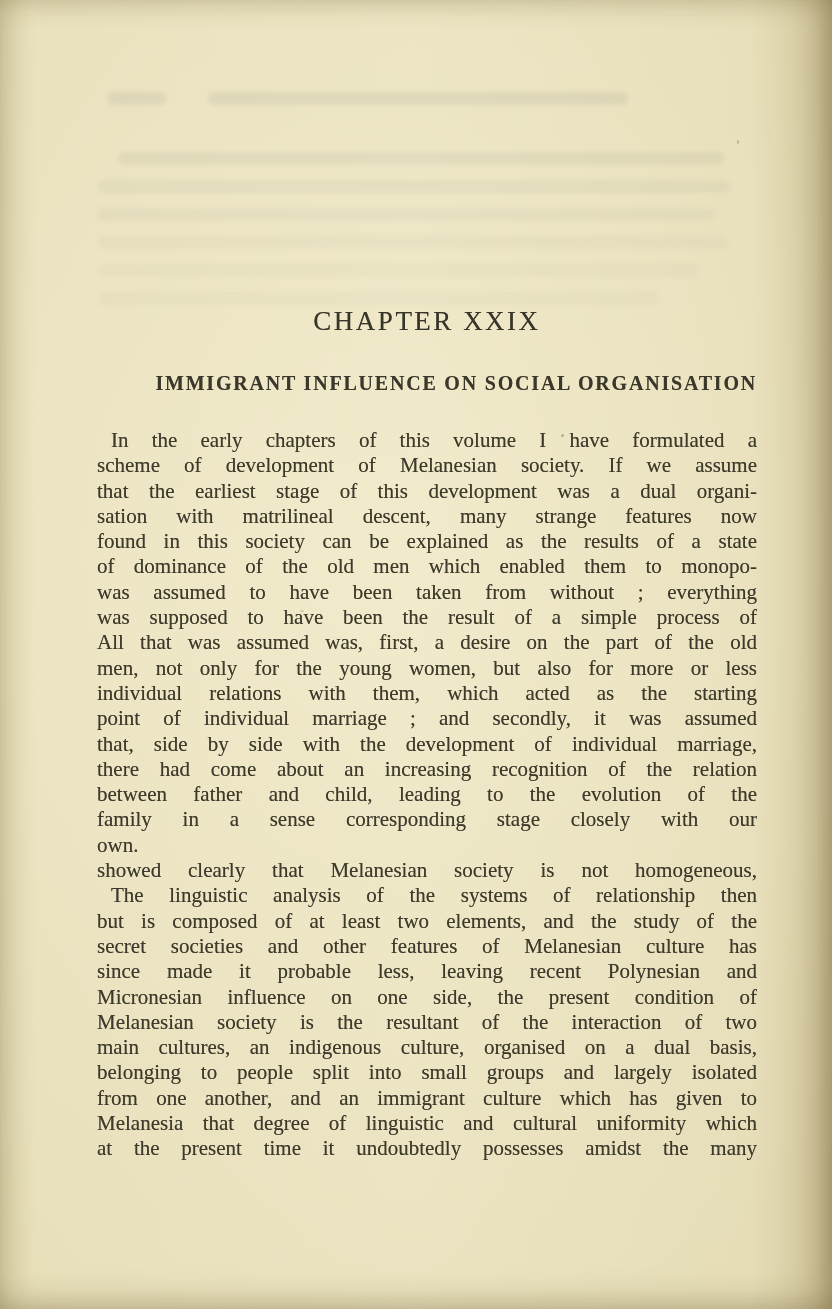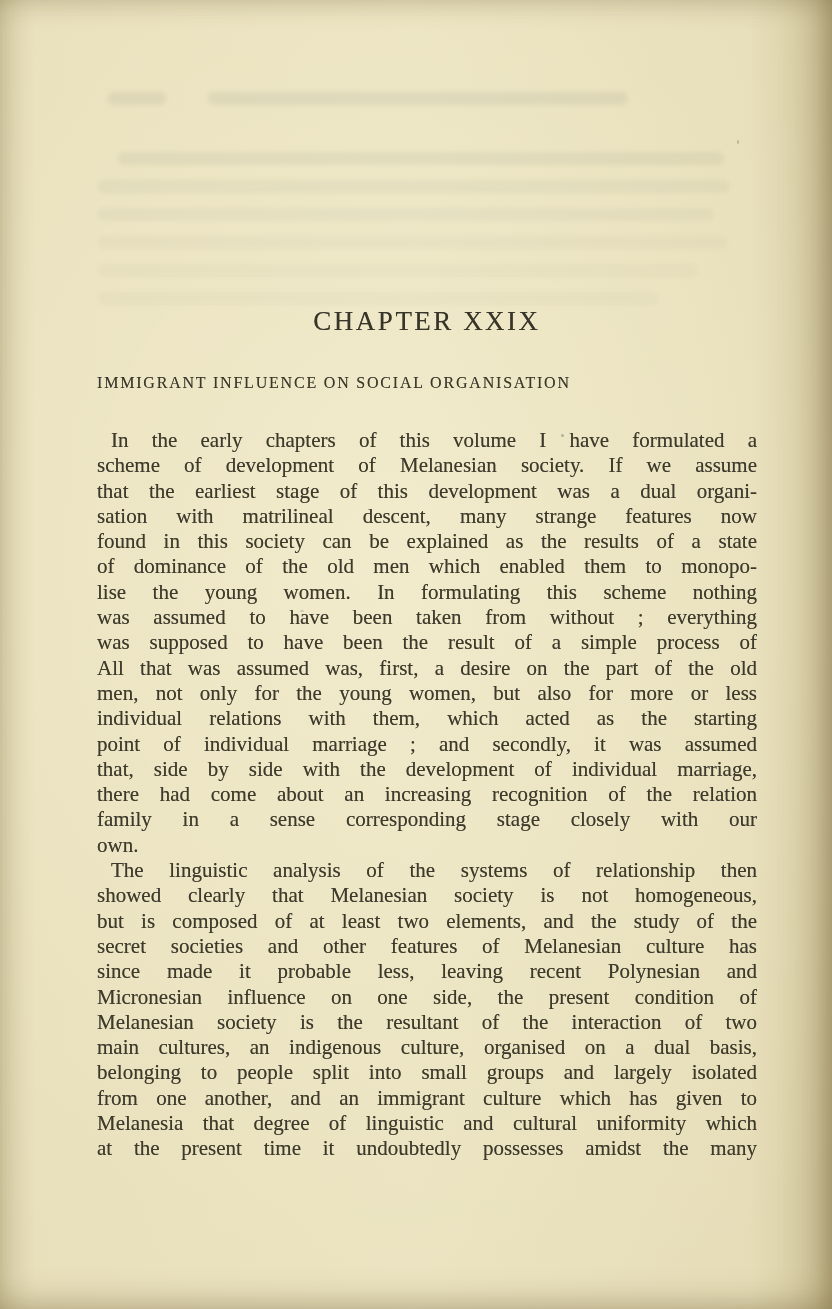--- a/index.html
+++ b/index.html
@@ -55,24 +55,24 @@
     font-size: 27px; line-height: 30px;
     font-weight: normal;
     letter-spacing: 2.5px;
     text-align: center;
     color: #37352a;
     text-shadow: 0 0 0.5px rgba(55, 52, 40, 0.55);
   }
 
   h2.subtitle {
     margin: 36px 0 0 0;
-    font-size: 16px; line-height: 22px;
-    font-weight: normal;
+    font-size: 20px; line-height: 22px;
+    font-weight: bold;
     letter-spacing: 1.8px;
-    text-align: left;
+    text-align: right;
     color: #3a382b;
     text-shadow: 0 0 0.4px rgba(55, 52, 40, 0.5);
   }
 
   .body-text {
     margin-top: 34px;
     font-size: 21px;
     line-height: 25.3px;
     text-shadow: 0 0 0.45px rgba(58, 54, 40, 0.55);
   }
@@ -106,35 +106,35 @@
     <h2 class="subtitle">IMMIGRANT INFLUENCE ON SOCIAL ORGANISATION</h2>
 
     <div class="body-text">
         <div class="para">
           <div class="line first">In the early chapters of this volume I have formulated a</div>
           <div class="line">scheme of development of Melanesian society.  If we assume</div>
           <div class="line">that the earliest stage of this development was a dual organi-</div>
           <div class="line">sation with matrilineal descent, many strange features now</div>
           <div class="line">found in this society can be explained as the results of a state</div>
           <div class="line">of dominance of the old men which enabled them to monopo-</div>
-          <div class="line">lise the young women.  In formulating this scheme nothing</div>
           <div class="line">was assumed to have been taken from without ; everything</div>
           <div class="line">was supposed to have been the result of a simple process of</div>
           <div class="line">All that was assumed was, first, a desire on the part of the old</div>
           <div class="line">men, not only for the young women, but also for more or less</div>
           <div class="line">individual relations with them, which acted as the starting</div>
           <div class="line">point of individual marriage ; and secondly, it was assumed</div>
           <div class="line">that, side by side with the development of individual marriage,</div>
           <div class="line">there had come about an increasing recognition of the relation</div>
+          <div class="line">between father and child, leading to the evolution of the</div>
           <div class="line">family in a sense corresponding stage closely with our</div>
           <div class="line endline">own.</div>
         </div>
         <div class="para">
+          <div class="line">showed clearly that Melanesian society is not homogeneous,</div>
           <div class="line first">The linguistic analysis of the systems of relationship then</div>
-          <div class="line">showed clearly that Melanesian society is not homogeneous,</div>
           <div class="line">but is composed of at least two elements, and the study of the</div>
           <div class="line">secret societies and other features of Melanesian culture has</div>
           <div class="line">since made it probable less, leaving recent Polynesian and</div>
           <div class="line">Micronesian influence on one side, the present condition of</div>
           <div class="line">Melanesian society is the resultant of the interaction of two</div>
           <div class="line">main cultures, an indigenous culture, organised on a dual basis,</div>
           <div class="line">belonging to people split into small groups and largely isolated</div>
           <div class="line">from one another, and an immigrant culture which has given to</div>
           <div class="line">Melanesia that degree of linguistic and cultural uniformity which</div>
           <div class="line">at the present time it undoubtedly possesses amidst the many</div>

